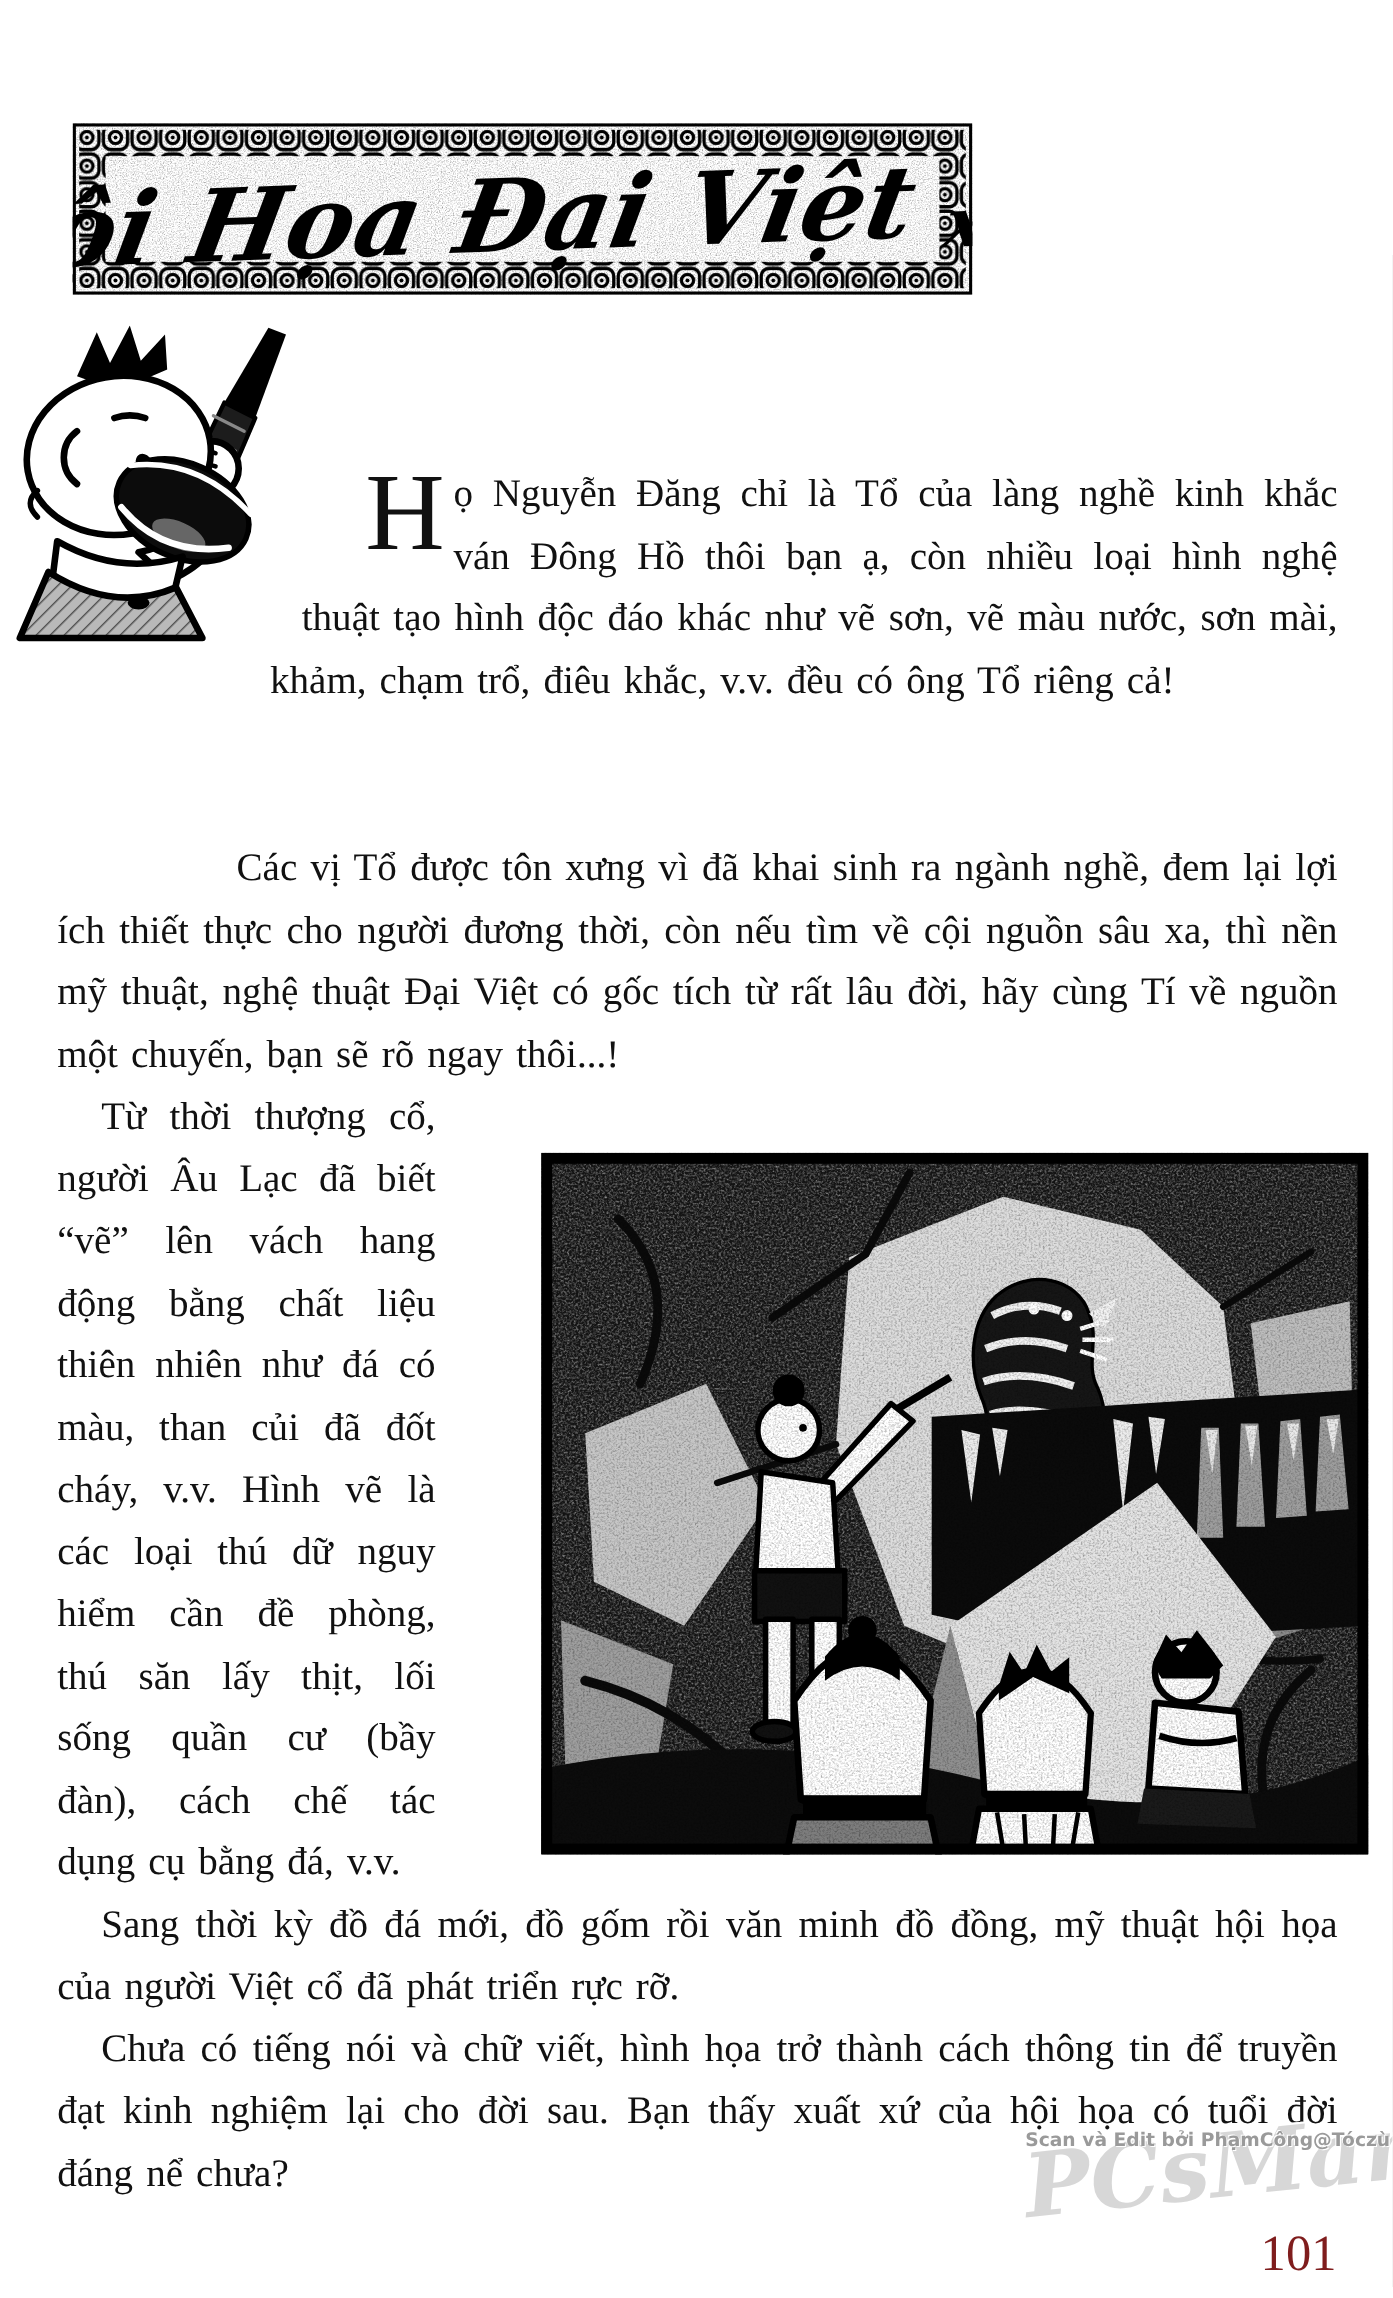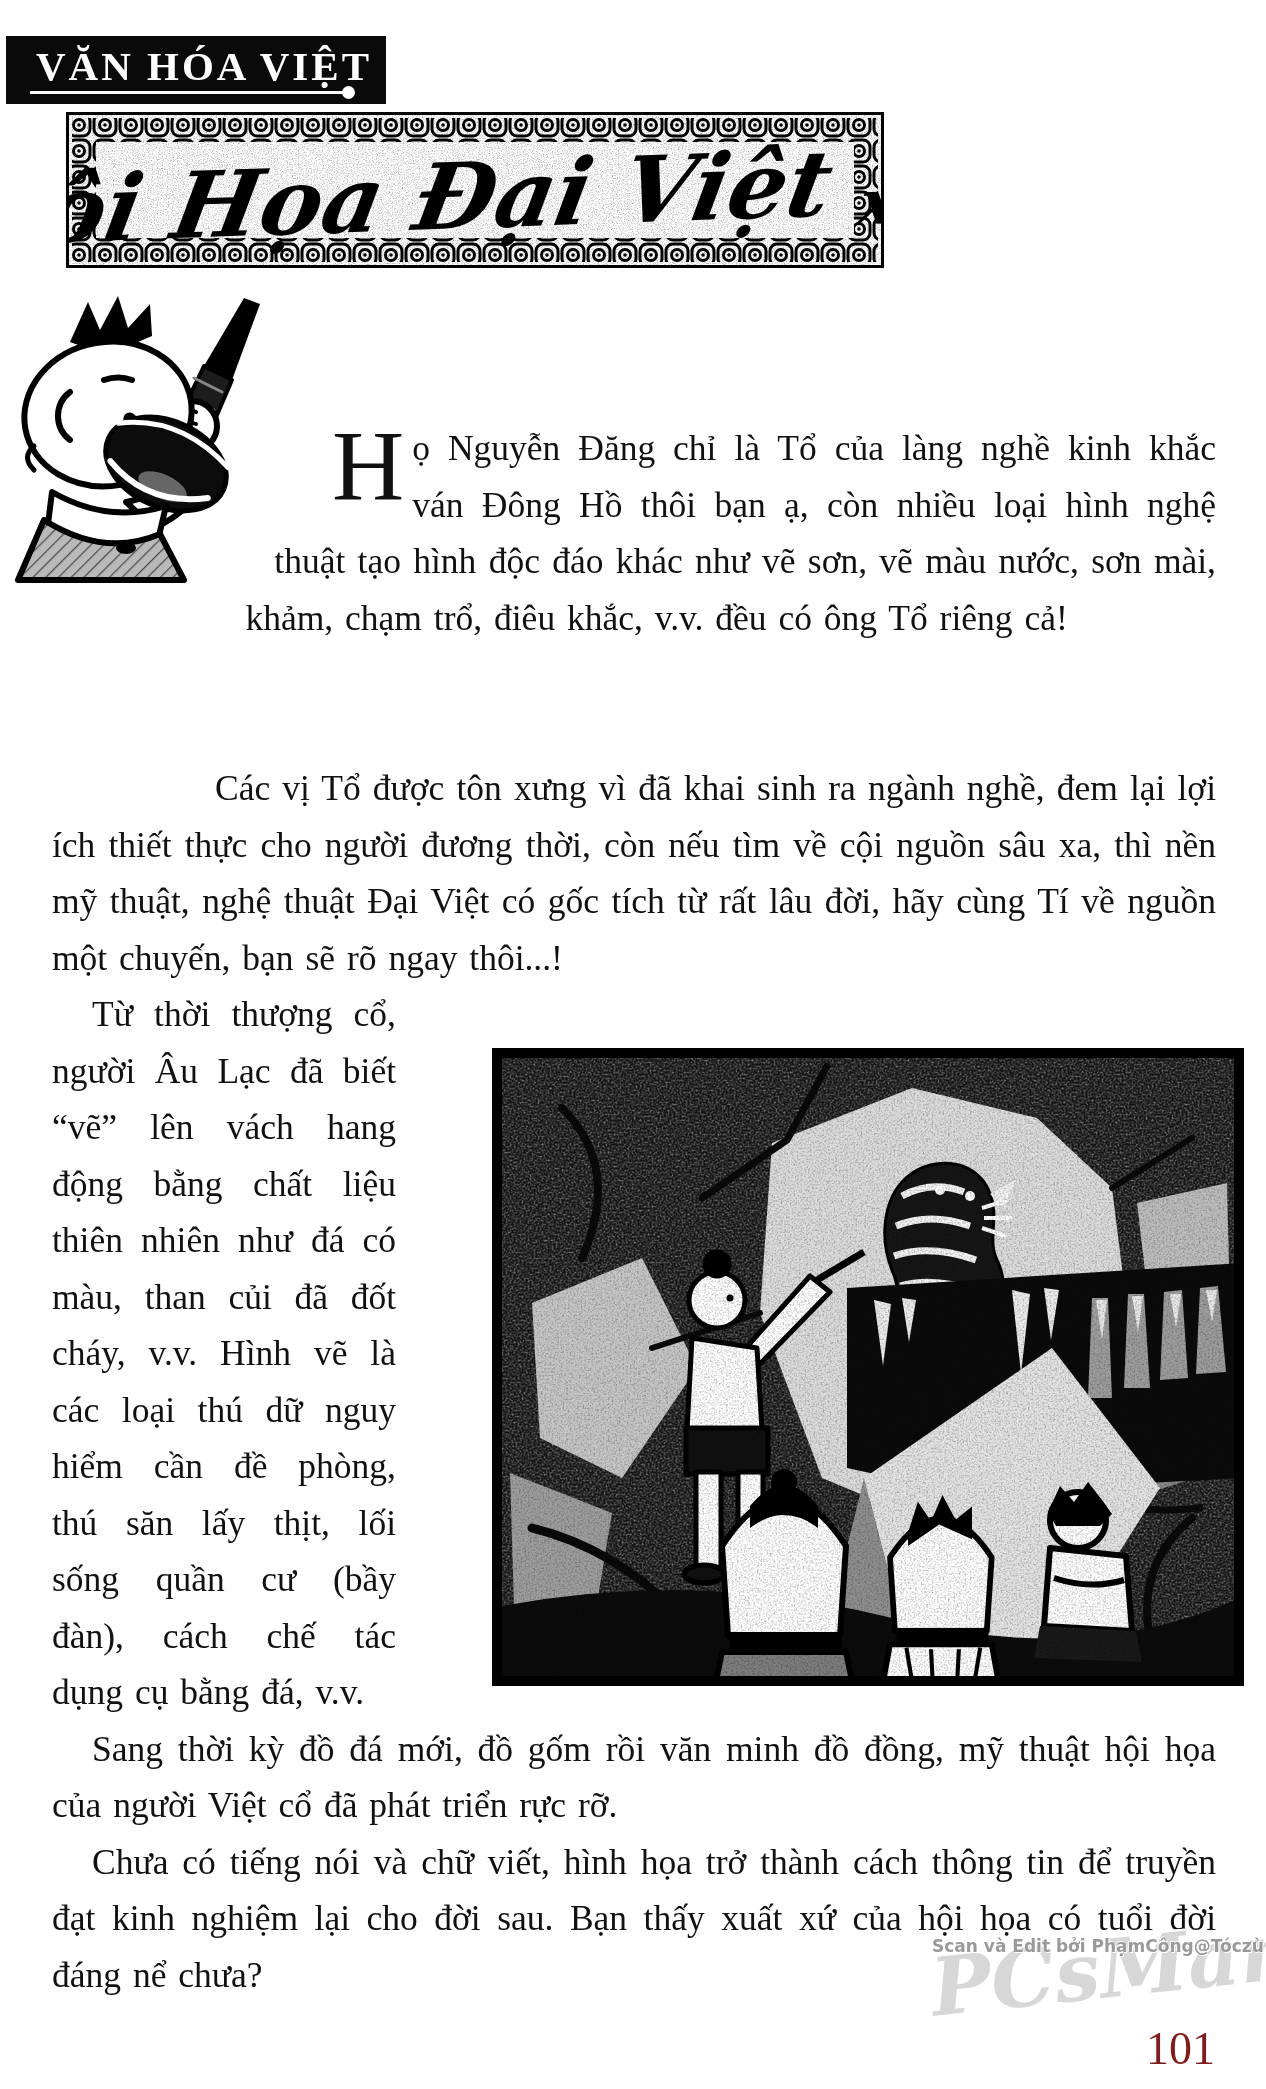--- a/index.html
+++ b/index.html
@@ -36,25 +36,20 @@
         font-size:17px;font-weight:bold;color:#9a9a9a;white-space:nowrap;
         text-shadow:1px 1px 0 #fff,-1px -1px 0 #fff;text-align:center;}
   .page-number{position:absolute;left:1146px;top:2022px;font-size:46px;
         font-family:"Liberation Serif",serif;color:#7f1d1d;}
 </style>
 </head>
 <body>
 
 <div class="page">
 
-  <div class="masthead">
-    <span class="masthead-label">VĂN HÓA VIỆT</span>
-    <span class="masthead-rule"></span>
-    <span class="masthead-dot"></span>
-  </div>
 
   <svg class="banner" viewBox="0 0 818 156">
     <defs>
       <pattern id="mo" width="26" height="26" patternUnits="userSpaceOnUse">
         <rect x="2" y="2" width="22" height="22" rx="7" fill="none" stroke="#000" stroke-width="3"></rect>
         <circle cx="13" cy="13" r="5.5" fill="none" stroke="#000" stroke-width="3"></circle>
         <circle cx="13" cy="13" r="1.8" fill="#000"></circle>
       </pattern>
       <filter id="speck" x="0" y="0" width="100%" height="100%">
         <feTurbulence type="fractalNoise" baseFrequency="0.8" numOctaves="2" seed="7"></feTurbulence>

